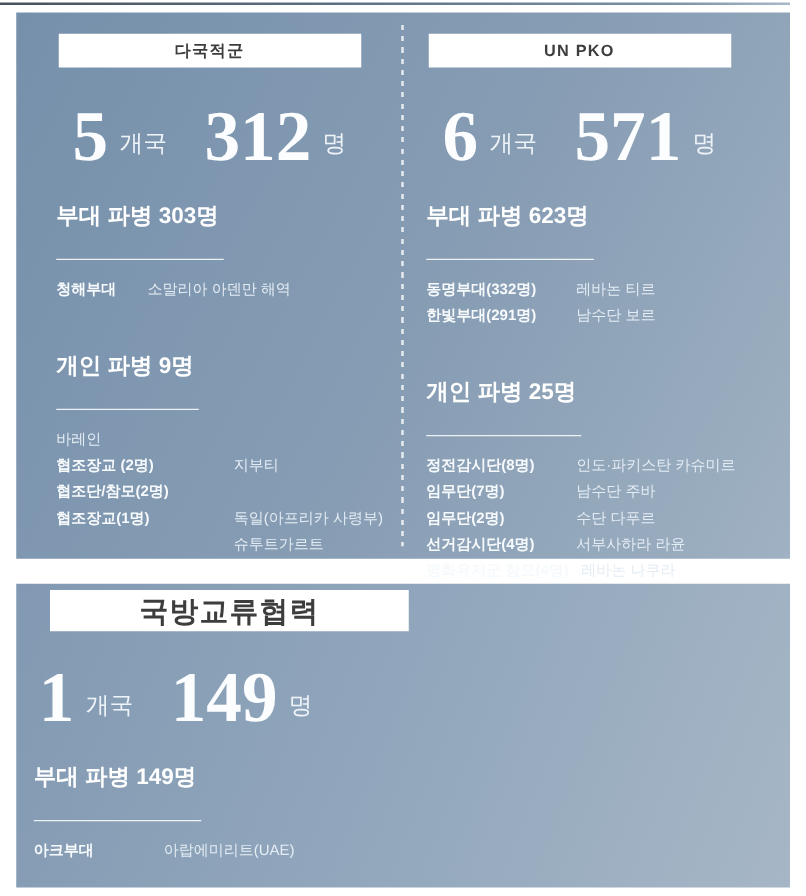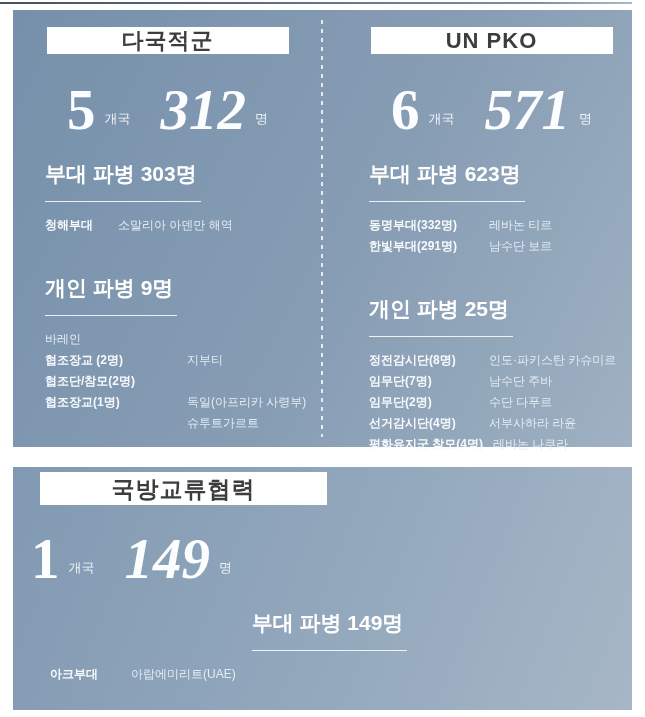--- a/index.html
+++ b/index.html
@@ -18,51 +18,51 @@
     position:absolute; left:13px; width:619px;
     background:linear-gradient(118deg,#7690ab 0%, #879db4 55%, #9fb1c2 100%);
   }
   .panel.top-panel { top:10px; height:437px; }
   .panel.bottom-panel {
     top:467px; height:243px;
     background:linear-gradient(112deg,#8199b2 0%, #92a7bc 50%, #a6b6c6 100%);
   }
   .half { position:absolute; top:0; height:100%; }
   .half-left  { left:0;     width:309px; }
-  .half-right { left:324px; width:309px; }
+  .half-right { left:296px; width:309px; }
   .v-divider {
     position:absolute; left:308px; top:10px; bottom:10px; width:2px;
     background-image:repeating-linear-gradient(to bottom,
       rgba(255,255,255,0.8) 0 4px, transparent 4px 9px);
   }
   .title-box {
     background:#ffffff; height:27px; width:242px;
     margin:17px auto 0;
     display:flex; align-items:center; justify-content:center;
-    font-weight:bold; font-size:22px; color:#3d3d3d; letter-spacing:1px;
+    font-weight:bold; font-size:13px; color:#3d3d3d; letter-spacing:1px;
   }
   .bottom-panel .title-box {
     margin:5px 0 0 27px; width:287px; height:33px; font-size:23px;align-items:flex-end;
   }
   .figures {
     display:flex; align-items:flex-end; justify-content:center;
     margin-top:30px; color:#fdfefe;
   }
   .bottom-panel .figures { justify-content:flex-start; margin:28px 0 0 18px; }
   .fig-num {
     font-family:"Liberation Serif","DejaVu Serif",serif;
     font-size:57px; line-height:0.92; font-weight:600; color:#fcfdfe;
   }
-  .fig-num.second { margin-left:30px;font-style:italic; }
-  .fig-unit { font-size:13px; margin:0 0 8px 9px; color:#eef3f8; }
+  .fig-num.second { margin-left:30px; }
+  .fig-unit { font-size:19px; margin:0 0 8px 9px; color:#eef3f8; }
   .section { margin-left:32px; }
-  .bottom-panel .section { margin-left:14px;text-align:center; }
+  .bottom-panel .section { margin-left:14px; }
   .sec-heading {
-    display:inline-block; color:#ffffff; font-weight:bold; font-size:21px;
-    padding-bottom:13px; padding-right:4px;
+    display:inline-block; color:#ffffff; font-weight:bold; font-size:18px;
+    padding-bottom:23px; padding-right:4px;
     border-bottom:1.5px solid rgba(255,255,255,0.85);
   }
   .sec-1 { margin-top:24px; }
   .sec-2 { margin-top:38px; }
   .bottom-panel .sec-1 { margin-top:24px; }
   .rows { margin-top:13px; }
   .row { display:flex; align-items:flex-start; font-size:12px; line-height:21px; }
   .row-label { font-weight:bold; color:#f7fafc; flex:0 0 auto; padding-right:10px; }
   .row-value { color:#e4ecf4; white-space:pre-line; }
   .lbl-sm  { min-width:73px; }

